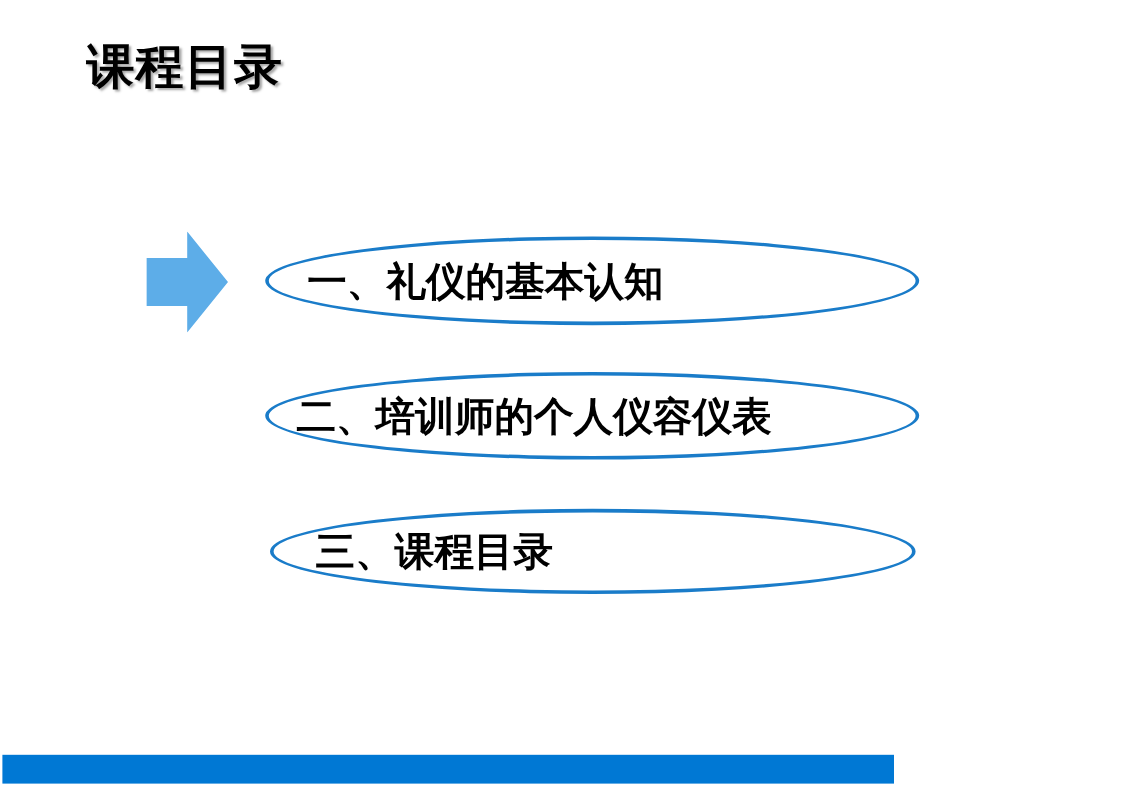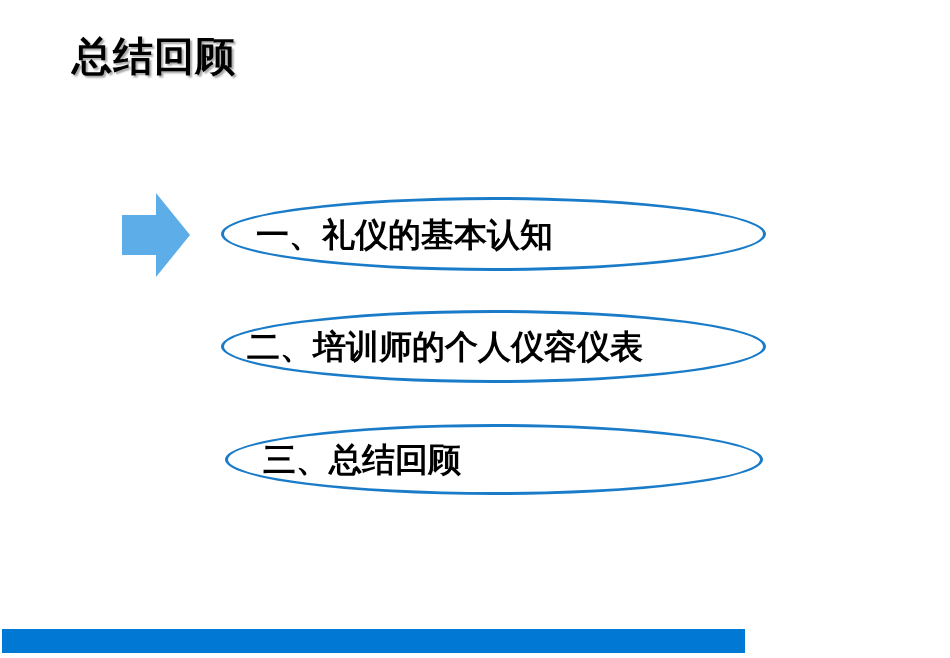--- a/index.html
+++ b/index.html
@@ -25,31 +25,31 @@
       font-size: 33px; font-weight: bold; color: #000; white-space: nowrap; line-height: 1;
     }
     .bar {
       position: absolute; left: 2px; top: 629px; width: 743px; height: 24px;
       background: #0078d4;
     }
   </style>
 </head>
 <body>
 
-<div class="title">总结回顾</div>
+<div class="title">课程目录</div>
 
 <svg class="arrow" viewBox="0 0 70 84">
   <polygon points="0,22 34,22 34,0 68,42 34,84 34,62 0,62" fill="#5dade8"></polygon>
 </svg>
 
 <div class="oval" style="left:221px; top:197px; width:545px; height:74px;">
   <span style="margin-left:32px;">一、礼仪的基本认知</span>
 </div>
 
 <div class="oval" style="left:221px; top:310px; width:545px; height:73px;">
   <span style="margin-left:23px;">二、培训师的个人仪容仪表</span>
 </div>
 
 <div class="oval" style="left:225px; top:424px; width:538px; height:71px;">
-  <span style="margin-left:35px;">三、总结回顾</span>
+  <span style="margin-left:35px;">三、课程目录</span>
 </div>
 
 <div class="bar"></div>
 
 </body></html>

